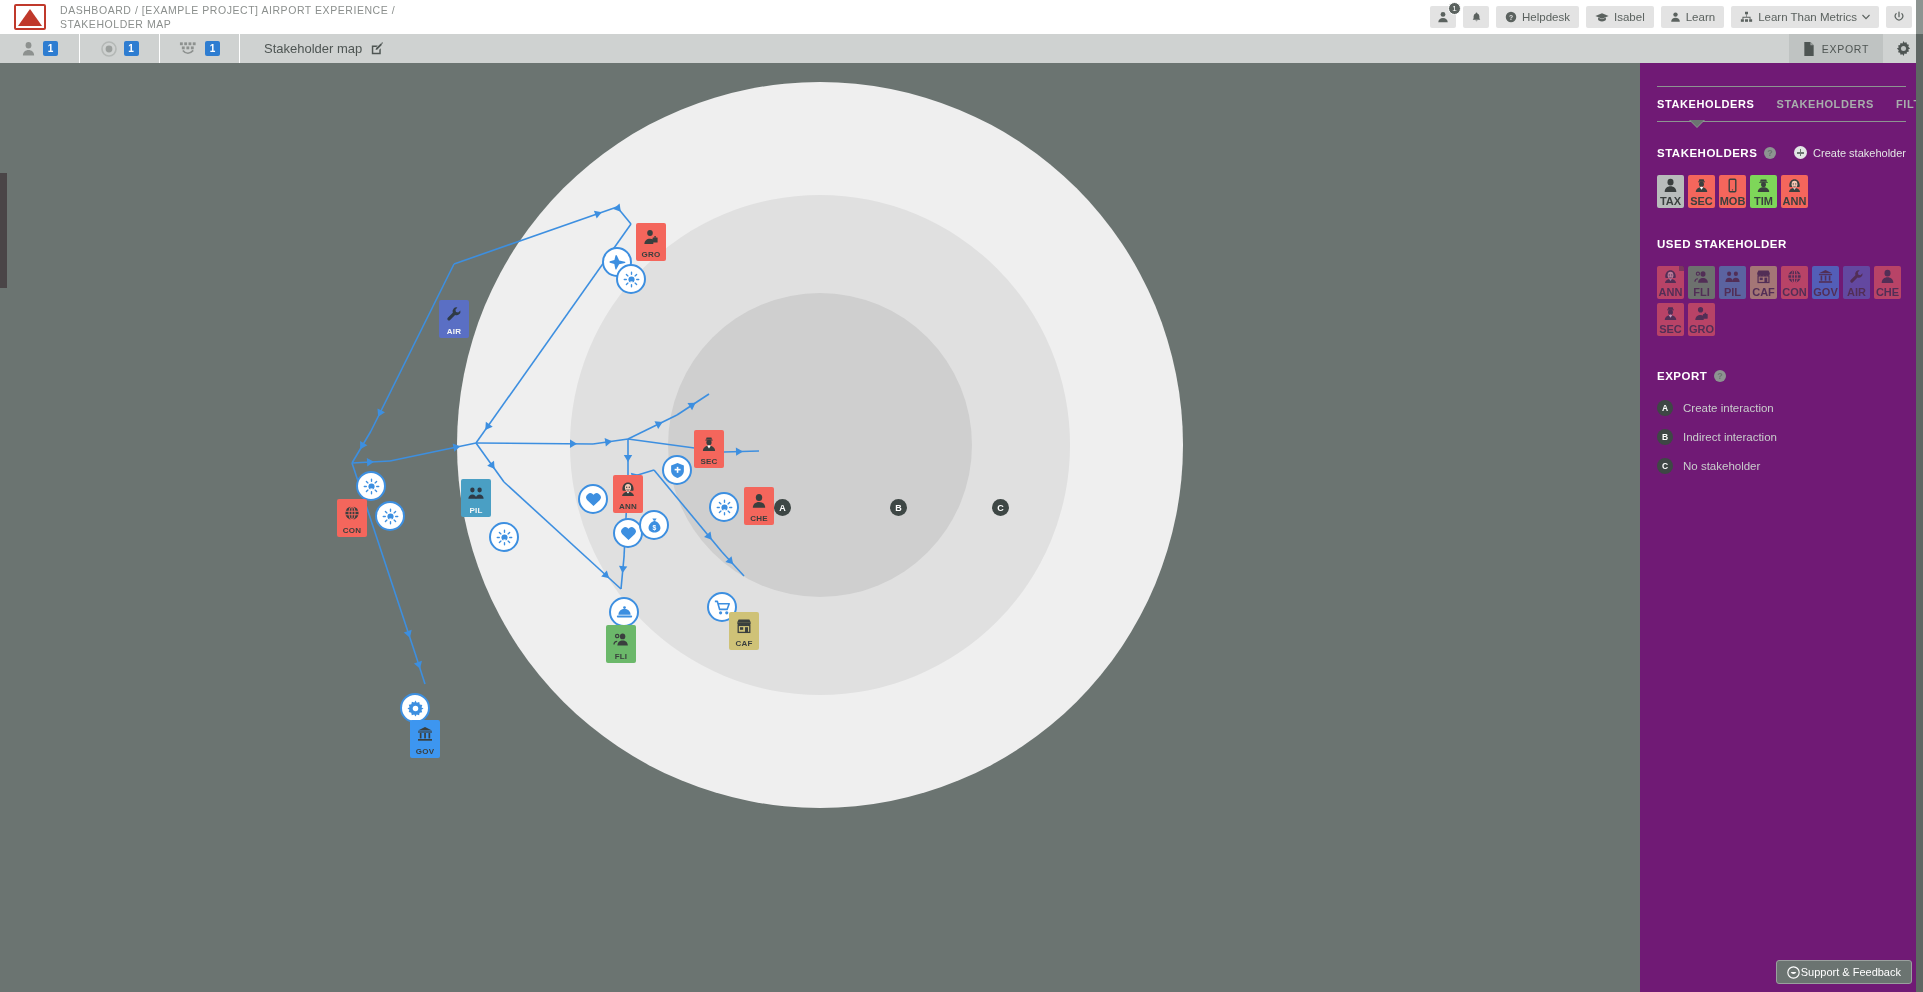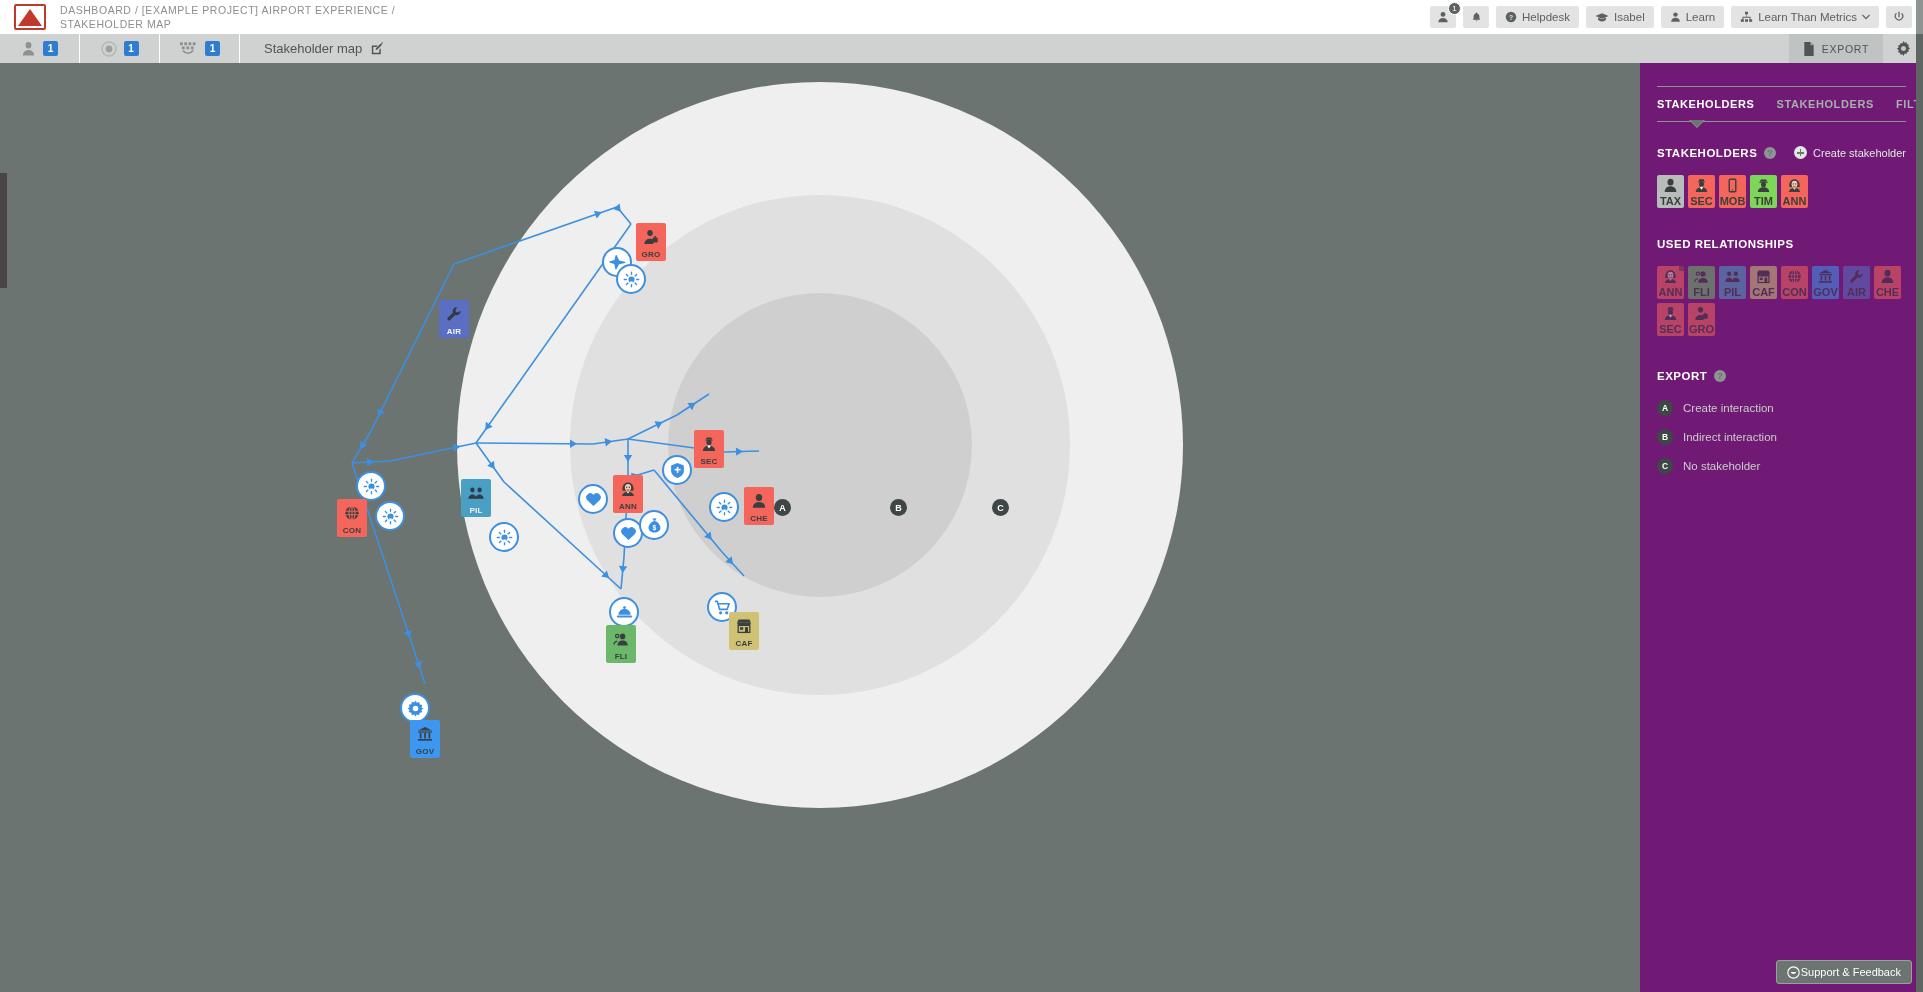--- a/index.html
+++ b/index.html
@@ -640,21 +640,21 @@
             <path d="M6.6 8.6a2 2 0 002.8 0" stroke="#3a3f3e" stroke-width=".8" fill="none"></path>
             <path d="M2 15c.5-2.6 2.6-4.3 6-4.3s5.5 1.7 6 4.3z" fill="#3a3f3e"></path>
             <path d="M6.6 10.8 8 12.6l1.4-1.8z" fill="#fff"></path>
           </svg>
         </span>
         <span class="clabel">ANN</span>
       </div>
     </div>
 
   <div class="sec-head" style="margin-top:30px">
-    <span>USED RELATIONSHIPS</span>
+    <span>USED STAKEHOLDER</span>
   </div>
   <div class="chipgrid" id="chips-used">
       <div class="chip used" style="background: rgb(244, 102, 92);">
         <span class="corner"></span>
         <span class="cglyph">
           <svg width="15" height="15" viewBox="0 0 16 16">
             <path d="M2.4 8.2C2.4 4 4.8 1.4 8 1.4s5.6 2.6 5.6 6.8c0 1-.4 1.5-.9 1.5H3.3c-.5 0-.9-.5-.9-1.5z" fill="#3a3f3e"></path>
             <ellipse cx="8" cy="6.6" rx="3.1" ry="3.6" fill="#f7c8b4"></ellipse>
             <circle cx="6.7" cy="6.3" r=".7" fill="#3a3f3e"></circle>
             <circle cx="9.3" cy="6.3" r=".7" fill="#3a3f3e"></circle>

